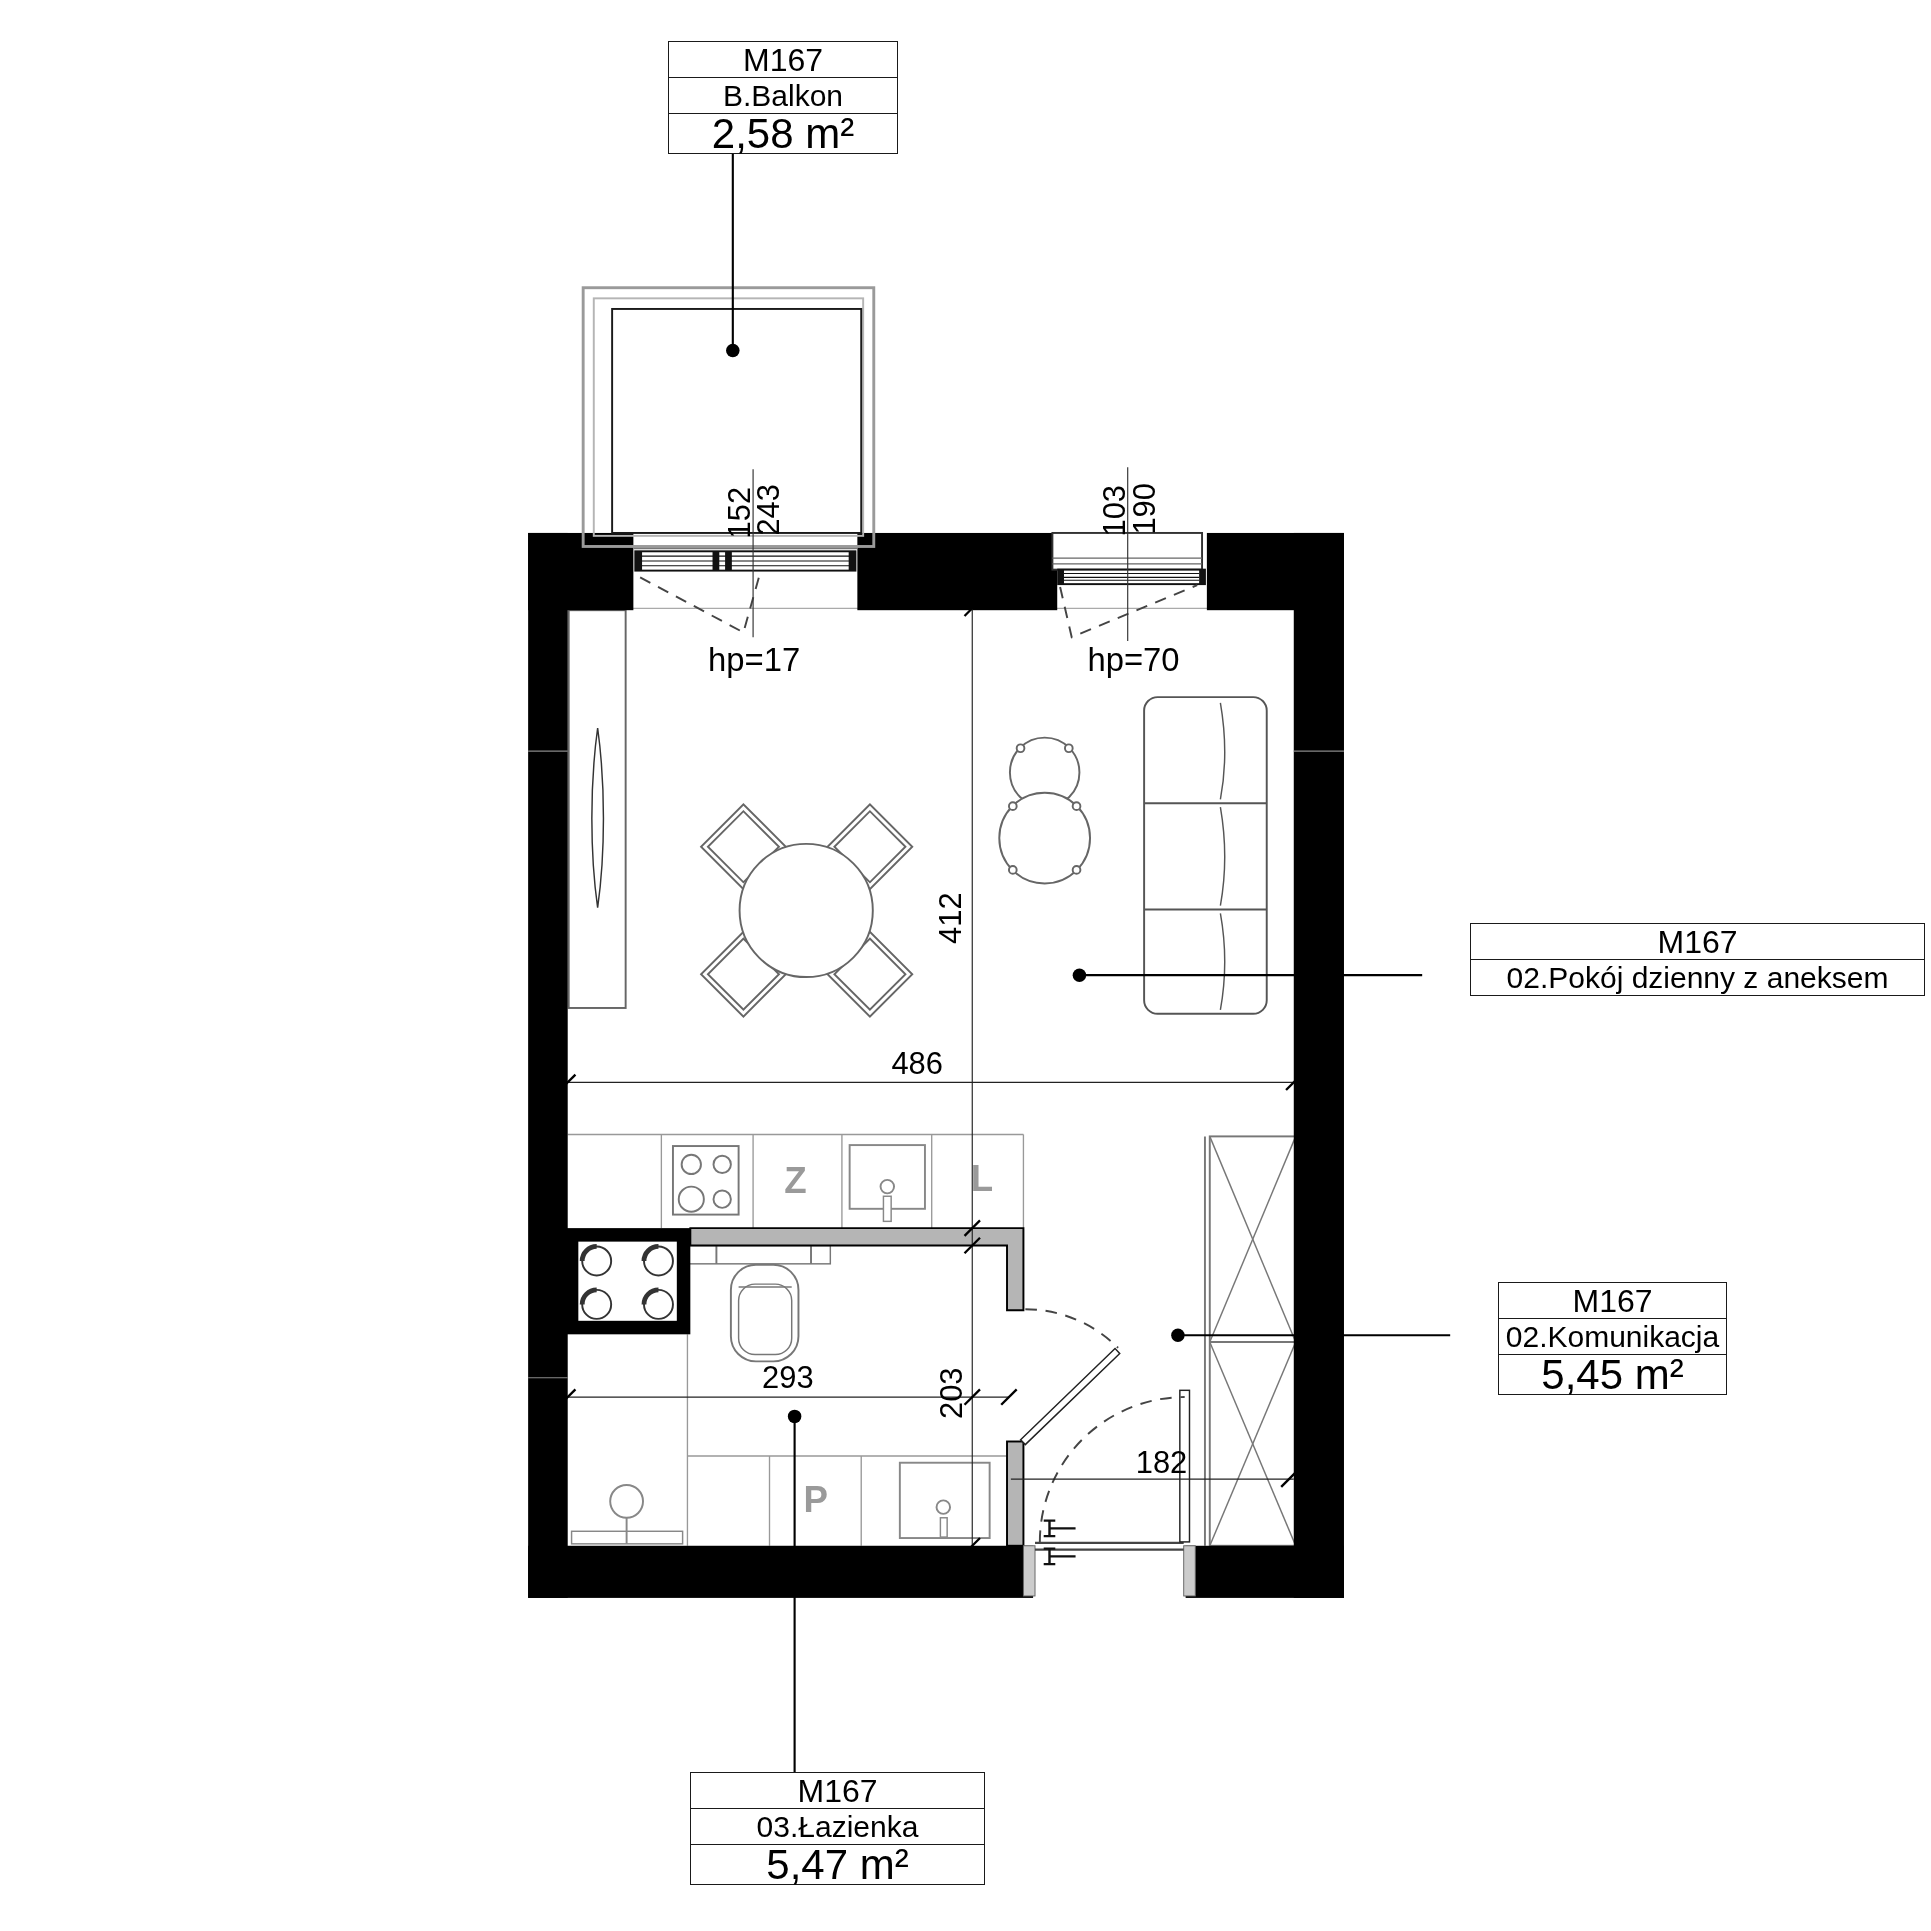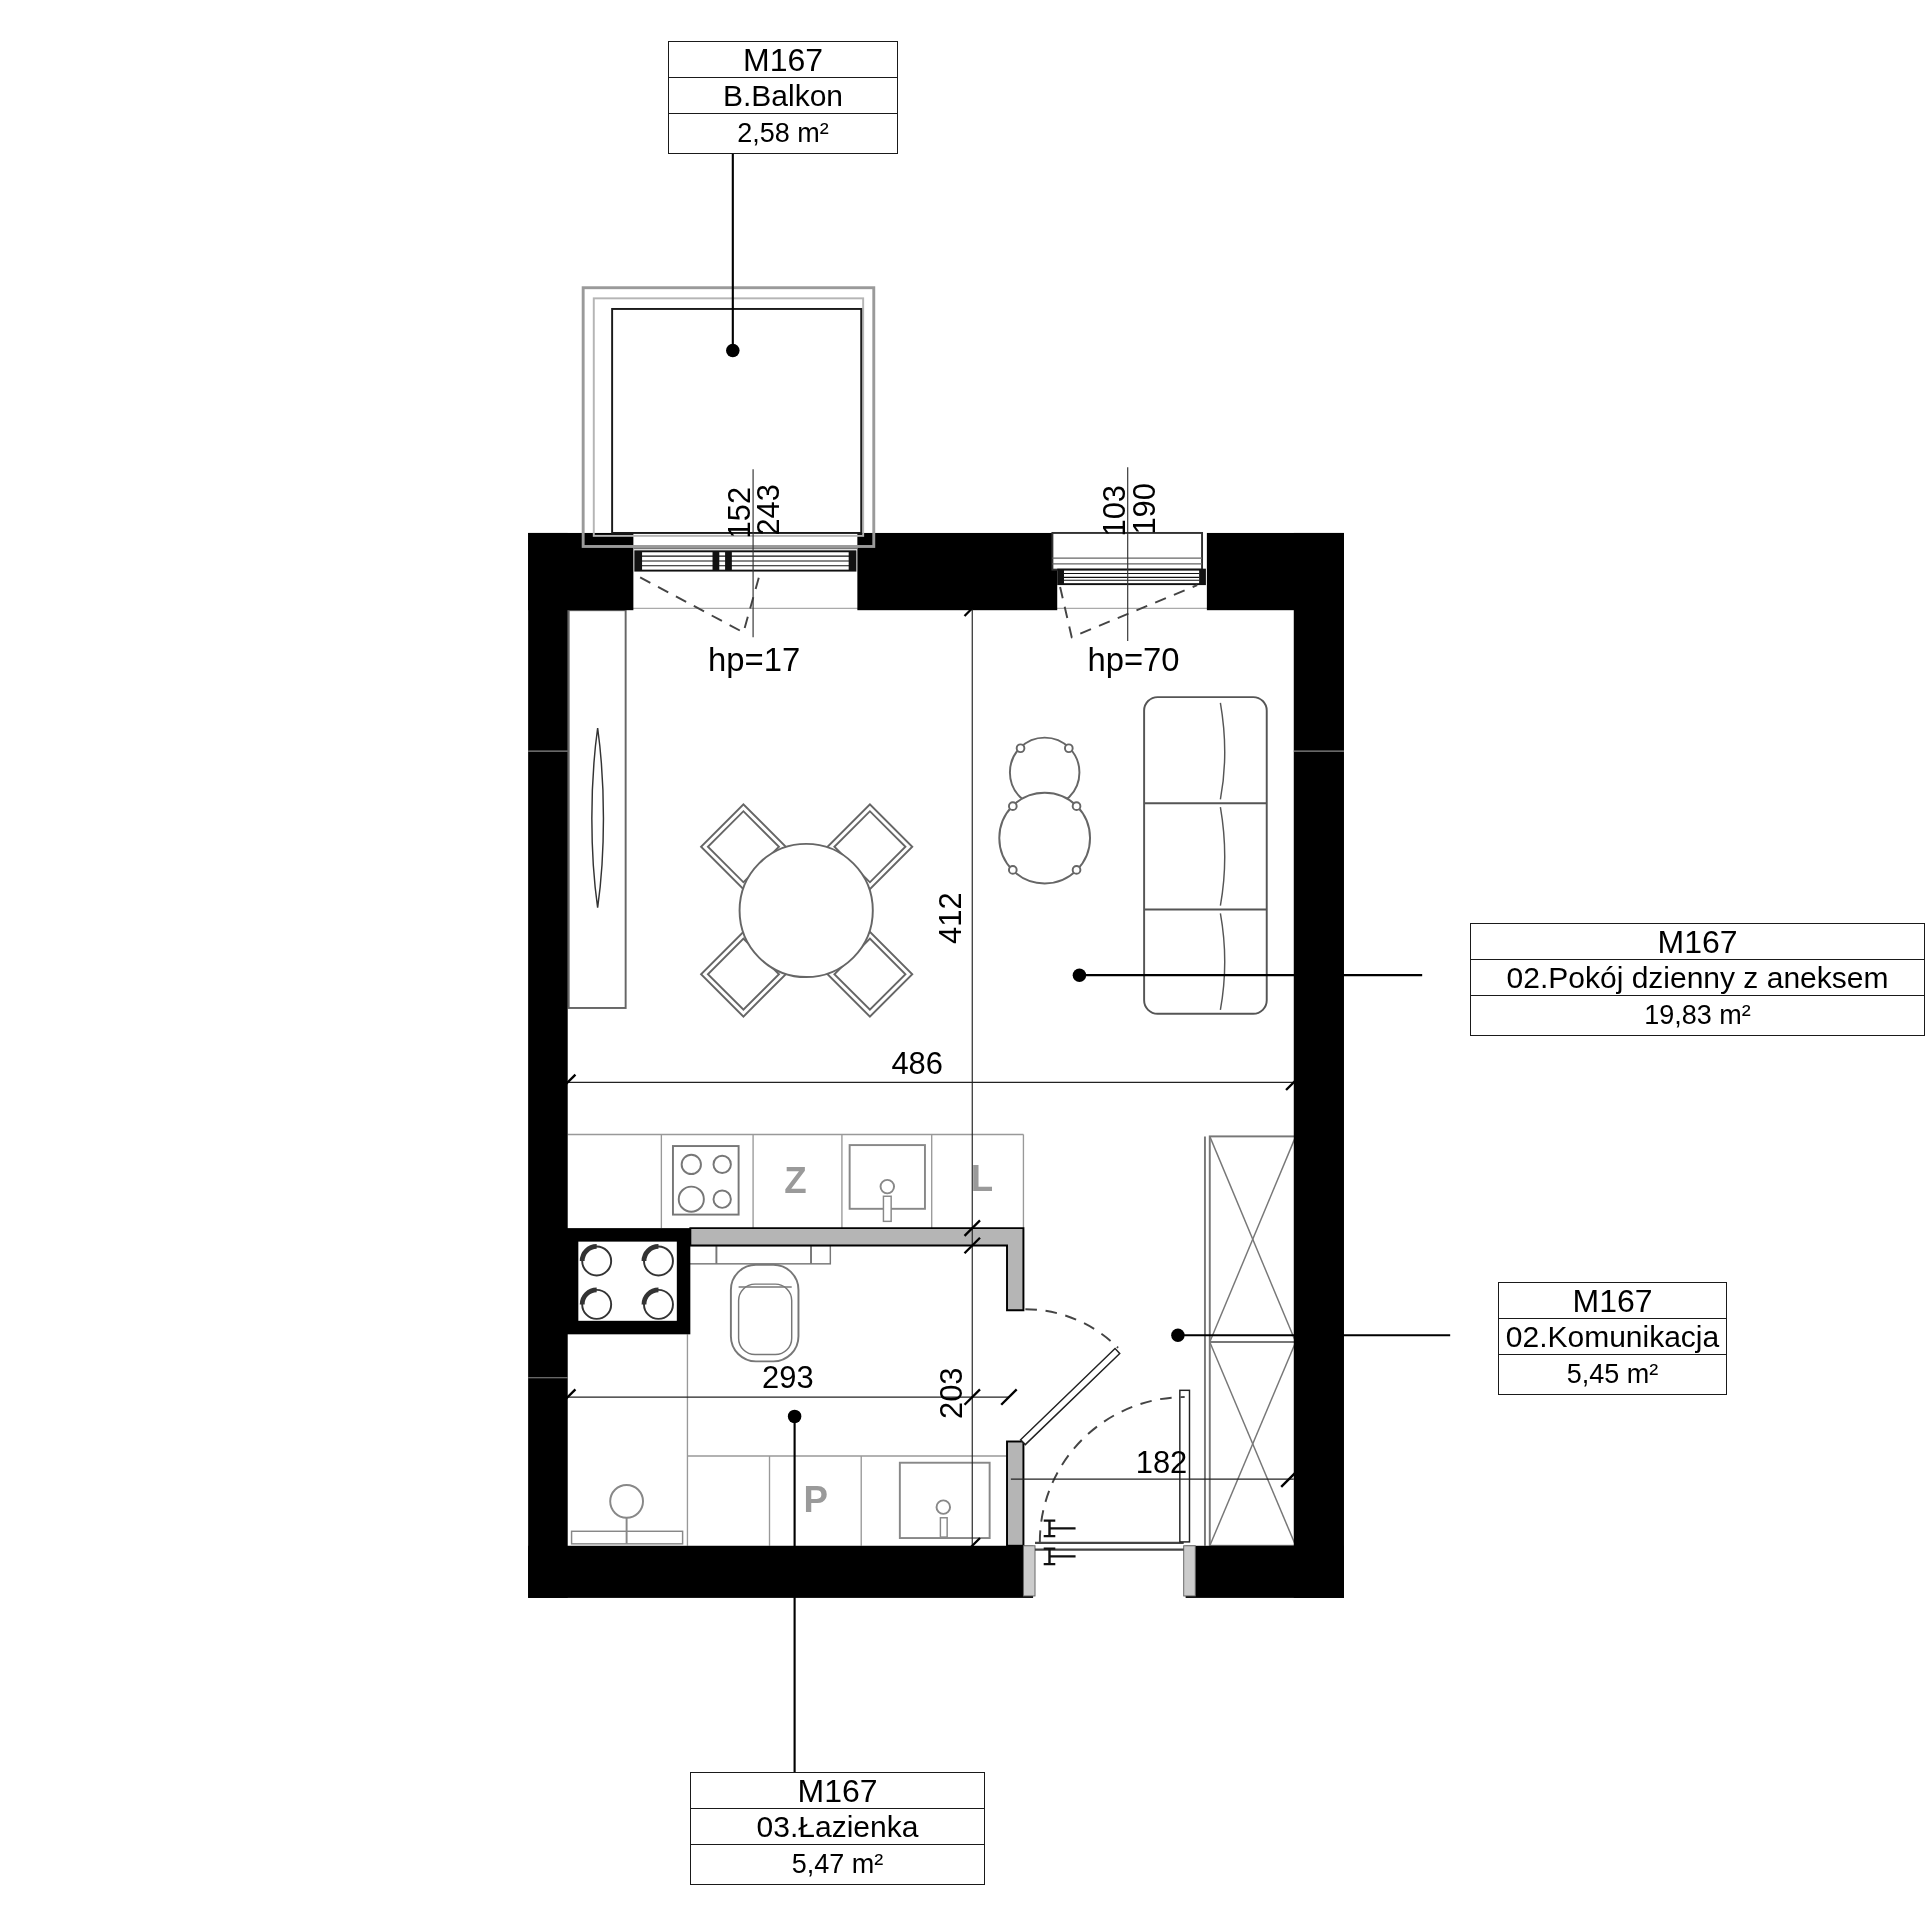--- a/index.html
+++ b/index.html
@@ -12,21 +12,21 @@
     position:absolute;background:#fff;border:1.9px solid #1a1a1a;
     text-align:center;color:#000;z-index:5;margin-left:48px;
   }
   .unit-label .r{
     display:flex;align-items:center;justify-content:center;
     height:35px;line-height:1;white-space:nowrap;overflow:visible;
   }
   .unit-label .r + .r{border-top:1.9px solid #1a1a1a;}
   .unit-label .r.code{font-size:32px;}
   .unit-label .r.name{font-size:30px;font-weight:normal;}
-  .unit-label .r.area{font-size:27px;height:39px;}
+  .unit-label .r.area{font-size:42px;height:39px;}
   svg text{font-family:"Liberation Sans", sans-serif;fill:#000;}
   svg text.dim{font-size:32px;}
   svg text.hp{font-size:34px;}
   svg text.appl{font-size:38px;font-weight:bold;fill:#9a9a9a;}
 </style>
 </head>
 <body>
 
 <div id="canvas">
 
@@ -298,21 +298,20 @@
 
   <div class="unit-label" style="left:620px;top:41px;width:228px;">
     <div class="r code">M167</div>
     <div class="r name">B.Balkon</div>
     <div class="r area">2,58 m²</div>
   </div>
 
   <div class="unit-label" style="left:1422px;top:923px;width:453px;">
     <div class="r code">M167</div>
     <div class="r name">02.Pokój dzienny z aneksem</div>
-    <div class="r area">19,83 m²</div>
   </div>
 
   <div class="unit-label" style="left:1450px;top:1282px;width:227px;">
     <div class="r code">M167</div>
     <div class="r name">02.Komunikacja</div>
     <div class="r area">5,45 m²</div>
   </div>
 
   <div class="unit-label" style="left:642px;top:1772px;width:293px;">
     <div class="r code">M167</div>

